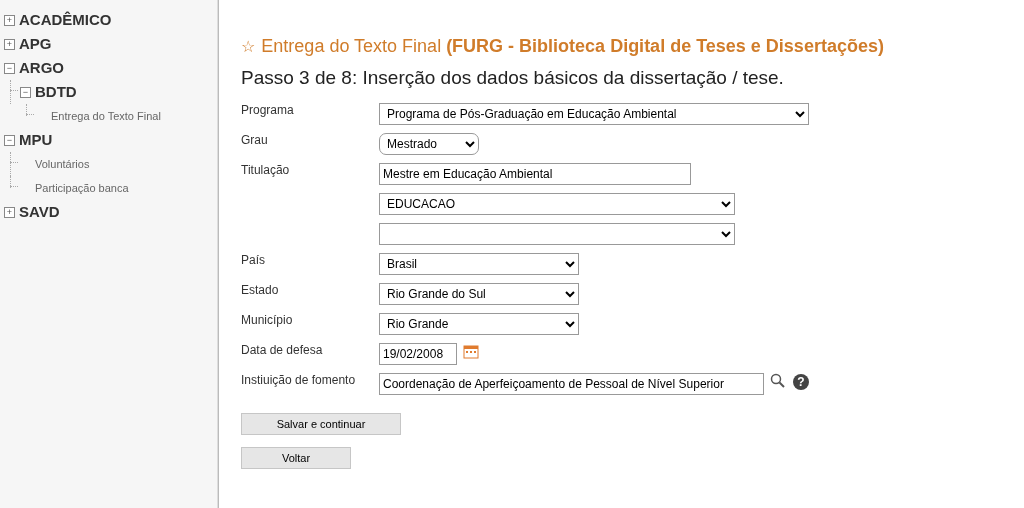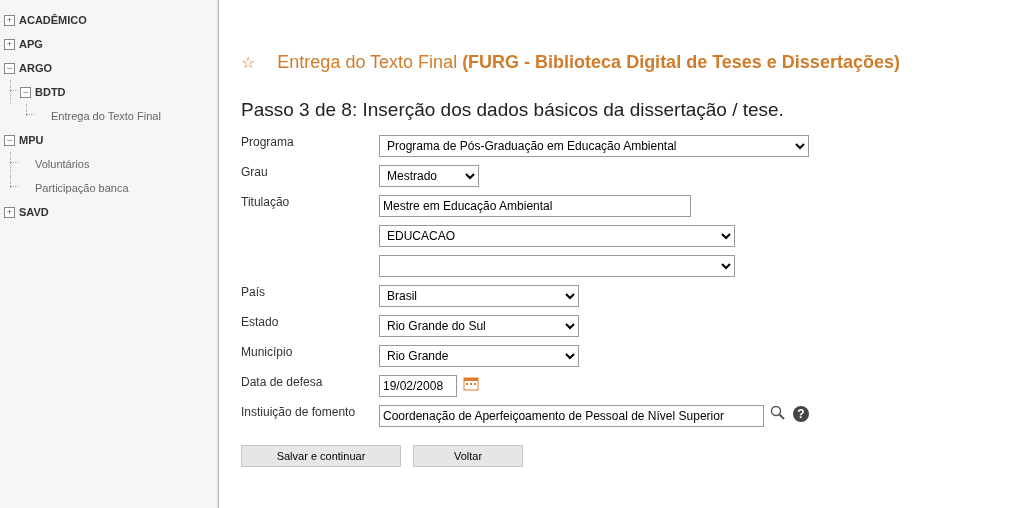--- a/index.html
+++ b/index.html
@@ -32,21 +32,21 @@
     width: 11px; height: 11px;
     border: 1px solid #888;
     background: #fff;
     margin-right: 4px;
     font-size: 9px; line-height: 9px;
     text-align: center;
     color: #555;
     display: inline-flex; justify-content: center; align-items: center;
   }
   .tree .nolabel { width: 11px; height: 11px; margin-right: 4px; display:inline-block; }
-  .tree .lbl-top { font-weight: bold; color: #333; font-size: 11px; }
+  .tree .lbl-top { font-weight: bold; color: #333; font-size: 15px; }
   .tree .lbl { color: #666; font-size: 11px; }
   .tree ul { list-style: none; margin: 0; padding-left: 16px; }
   .tree ul li { position: relative; }
   .tree ul li::before {
     content: "";
     position: absolute; left: -10px; top: 0; bottom: 50%;
     border-left: 1px dotted #aaa;
   }
   .tree ul li::after {
     content: "";
@@ -55,21 +55,21 @@
   }
   .tree ul li:not(:last-child)::before { bottom: -50%; }
 
   .main {
     flex: 1;
     padding: 18px 22px;
     border-left: 1px solid #bbb;
   }
   .title-row { display: flex; align-items: center; gap: 6px; margin: 18px 0 4px; }
   .star { color: #d07c2a; font-size: 16px; }
-  h1 { margin: 16px; font-size: 18px; font-weight: normal; color: #d07c2a; }
+  h1 { margin: 0; font-size: 18px; font-weight: normal; color: #d07c2a; }
   h1 .paren { font-weight: bold; }
   h2 {
     margin: 10px 0 14px;
     font-size: 19px; font-weight: normal; color: #222;
   }
   .form-row {
     display: flex; margin-bottom: 8px;
   }
   .form-row label {
     width: 138px; font-size: 12px; color: #333;
@@ -78,27 +78,27 @@
     font-family: Arial, Helvetica, sans-serif;
     font-size: 12px;
     padding: 2px 3px;
     border: 1px solid #999;
     background: #fff;
     height: 22px;
   }
   .sel-wide { width: 430px; }
   .sel-med { width: 356px; }
   .sel-short { width: 200px; }
-  .sel-xs { width: 100px; }
+  .sel-xs { width: 100px; border-radius: 7px; }
   .txt-med { width: 312px; }
   .txt-date { width: 78px; }
   .txt-wide { width: 385px; }
   .cal-icon { margin-left: 6px; display:inline-flex; }
   .icon-btn { margin-left: 6px; cursor: pointer; }
-  .buttons { margin-top: 18px; display: flex; gap: 12px; }
+  .buttons { margin-top: 18px; display: flex; gap: 12px; flex-direction: column; }
   .btn {
     width: 160px; height: 22px;
     background: #e6e6e6;
     border: 1px solid #c6c6c6;
     font-size: 11px;
     cursor: pointer;
   }
   .btn.small { width: 110px; }
 </style>
 </head>

